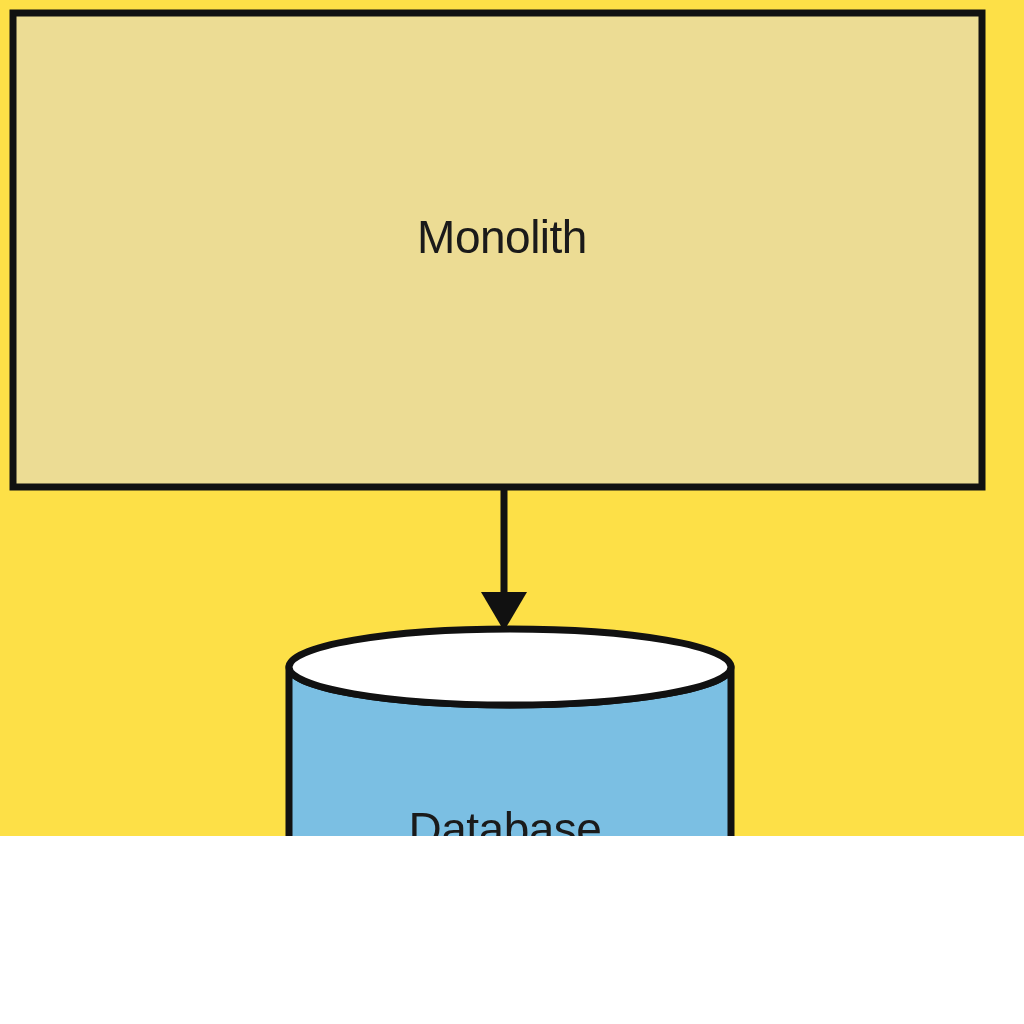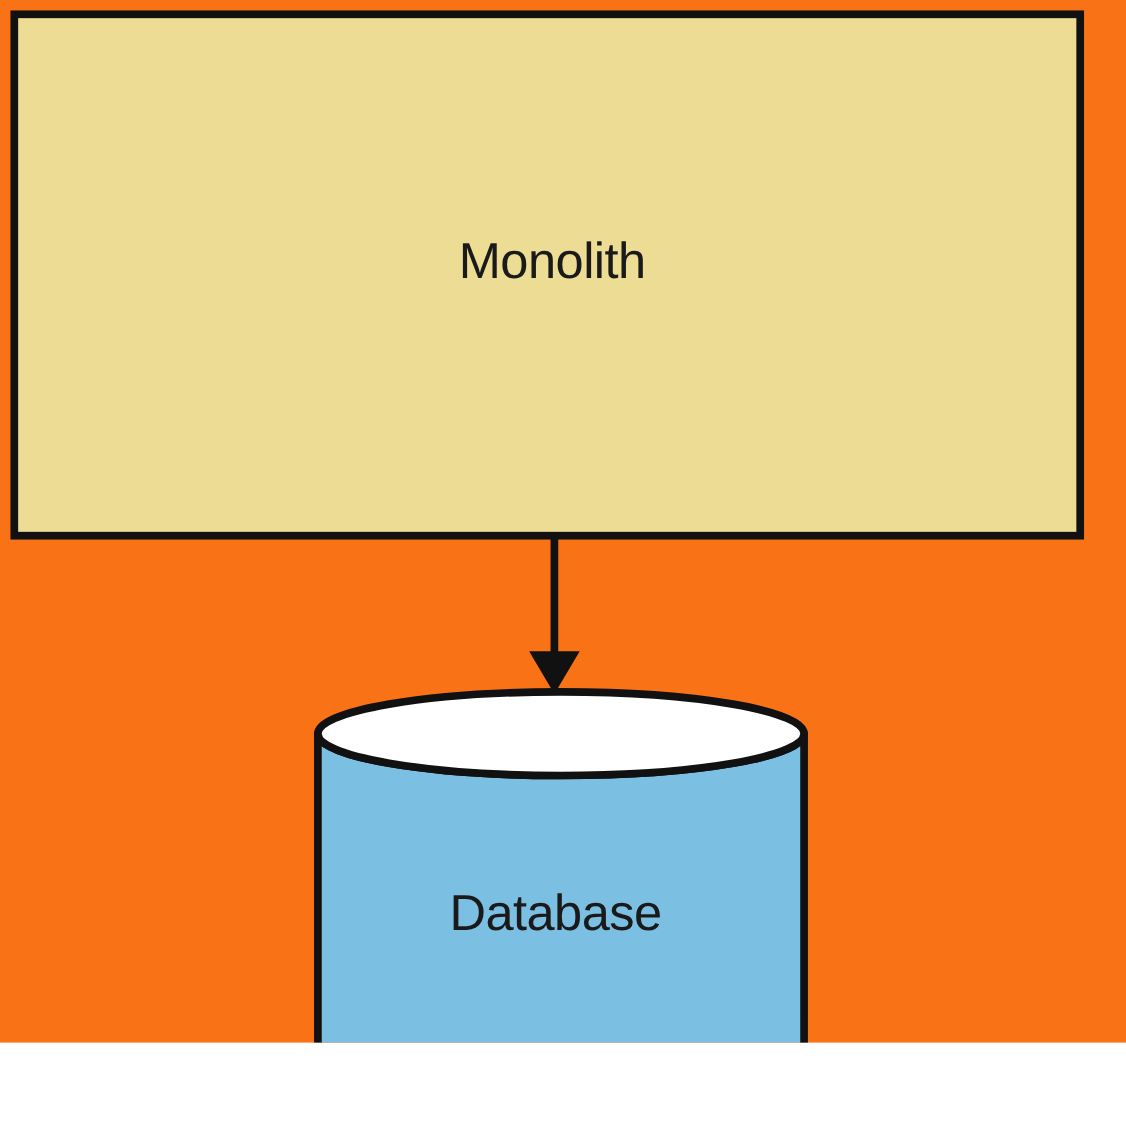--- a/index.html
+++ b/index.html
@@ -4,22 +4,22 @@
 <style>
   html, body {
     margin: 0;
     padding: 0;
     background: #ffffff;
     font-family: "Liberation Sans", "DejaVu Sans", sans-serif;
   }
   .canvas {
     position: relative;
     width: 1024px;
-    height: 948px;
-    background: #f97316;
+    height: 836px;
+    background: #fde047;
     overflow: hidden;
   }
   svg { display: block; }
   .node-label {
     font-family: "Liberation Sans", "DejaVu Sans", sans-serif;
     font-size: 46px;
     font-weight: 400;
     fill: #1a1a1a;
     letter-spacing: -0.5px;
   }

